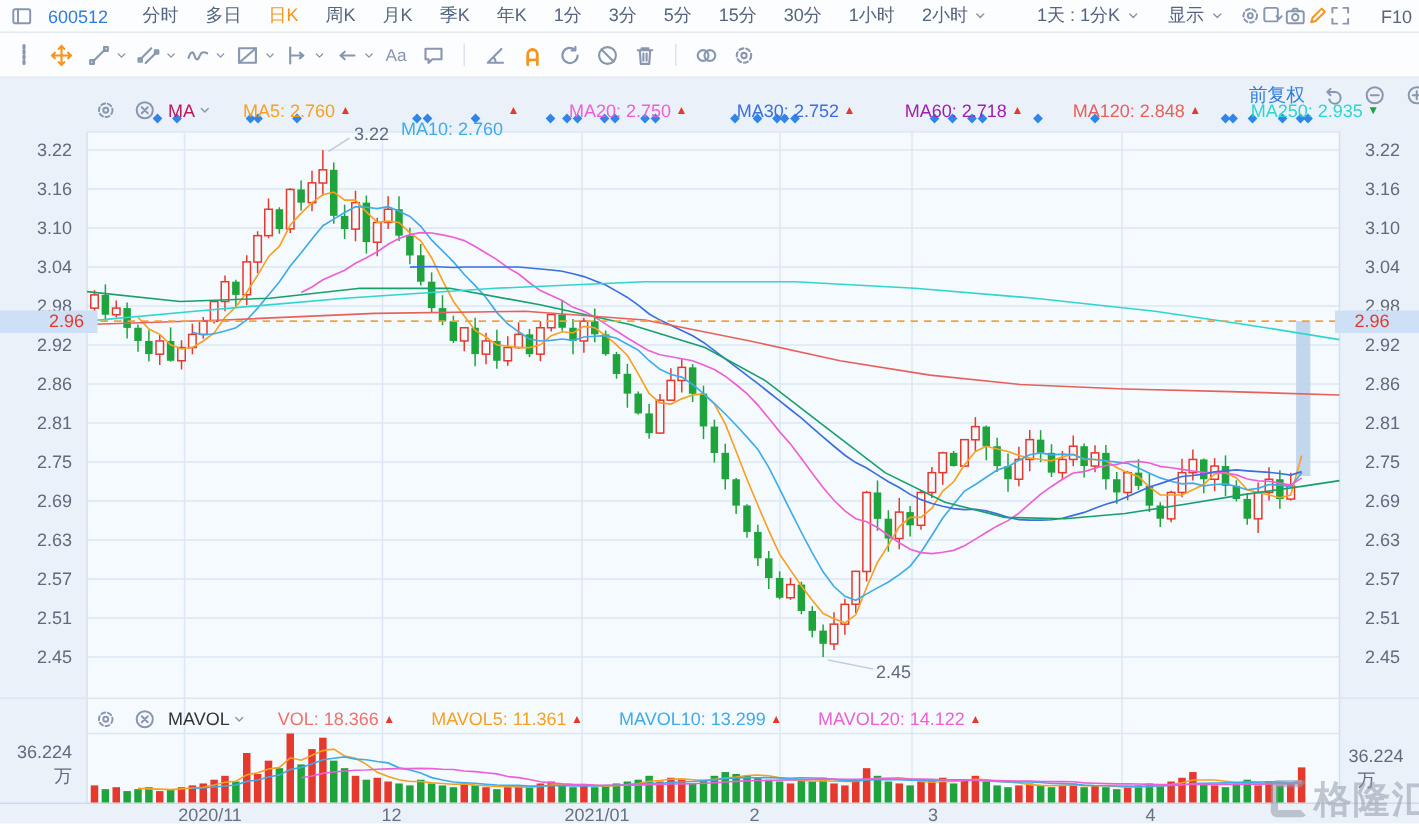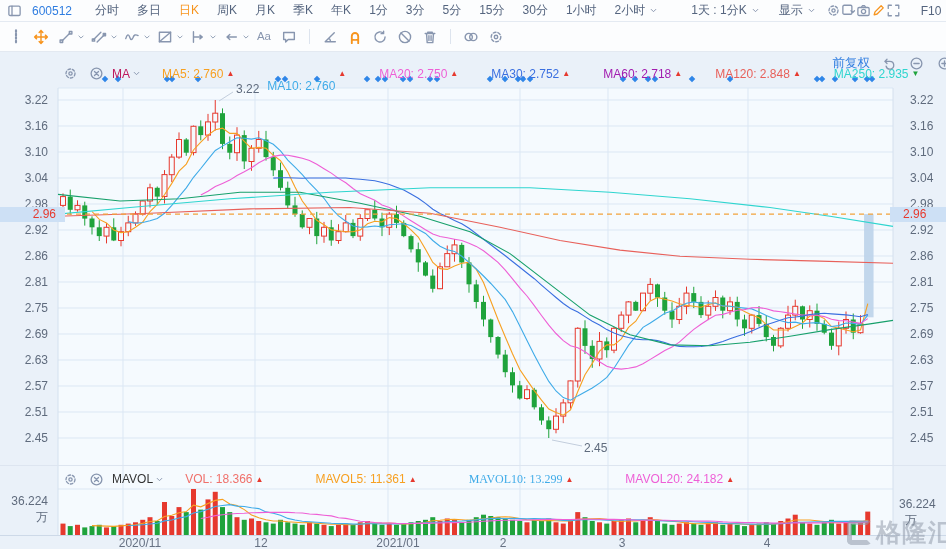--- a/index.html
+++ b/index.html
@@ -539,35 +539,35 @@
         </svg>
       </span>
     <span style="display:flex;align-items:center;cursor:pointer;color:#333;">
       <span>MAVOL</span>
         <span class="chev">
           <svg width="11" height="11" viewBox="0 0 12 12" fill="none" stroke="#8896af" stroke-width="1.05" stroke-linecap="round" stroke-linejoin="round">
             <path d="M3.5 4.8L6 7.3 8.5 4.8"></path>
           </svg>
         </span>
     </span>
-    <span id="vol-items" style="display:flex;align-items:center;gap:52px;margin-left:14px;">
+    <span id="vol-items" style="display:flex;align-items:center;gap:24px;margin-left:14px;">
         <span class="ind-item">
           <span style="color: rgb(240, 113, 107);">VOL: 18.366</span>
           <span class="tri" style="color: rgb(230, 57, 46);">▲</span>
         </span>
         <span class="ind-item">
           <span style="color: rgb(247, 160, 33);">MAVOL5: 11.361</span>
           <span class="tri" style="color: rgb(230, 57, 46);">▲</span>
         </span>
         <span class="ind-item">
-          <span style="color: rgb(63, 171, 232); font-family: Liberation Serif, serif;">MAVOL10: 13.299</span>
-          <span class="tri" style="color: rgb(230, 57, 46);">▲</span>
-        </span>
-        <span class="ind-item">
-          <span style="color: rgb(238, 95, 214);">MAVOL20: 24.182</span>
+          <span style="color: rgb(63, 171, 232);">MAVOL10: 13.299</span>
+          <span class="tri" style="color: rgb(230, 57, 46);">▲</span>
+        </span>
+        <span class="ind-item">
+          <span style="color: rgb(238, 95, 214);">MAVOL20: 14.122</span>
           <span class="tri" style="color: rgb(230, 57, 46);">▲</span>
         </span>
       </span>
   </div>
 
   <div id="ylabels">
       <div class="ylab l" style="top: 93px; padding-right: 9px;">3.22</div>
       <div class="ylab r" style="top: 93px; padding-left: 13px;">3.22</div>
       <div class="ylab l" style="top: 119px; padding-right: 9px;">3.16</div>
       <div class="ylab r" style="top: 119px; padding-left: 13px;">3.16</div>

